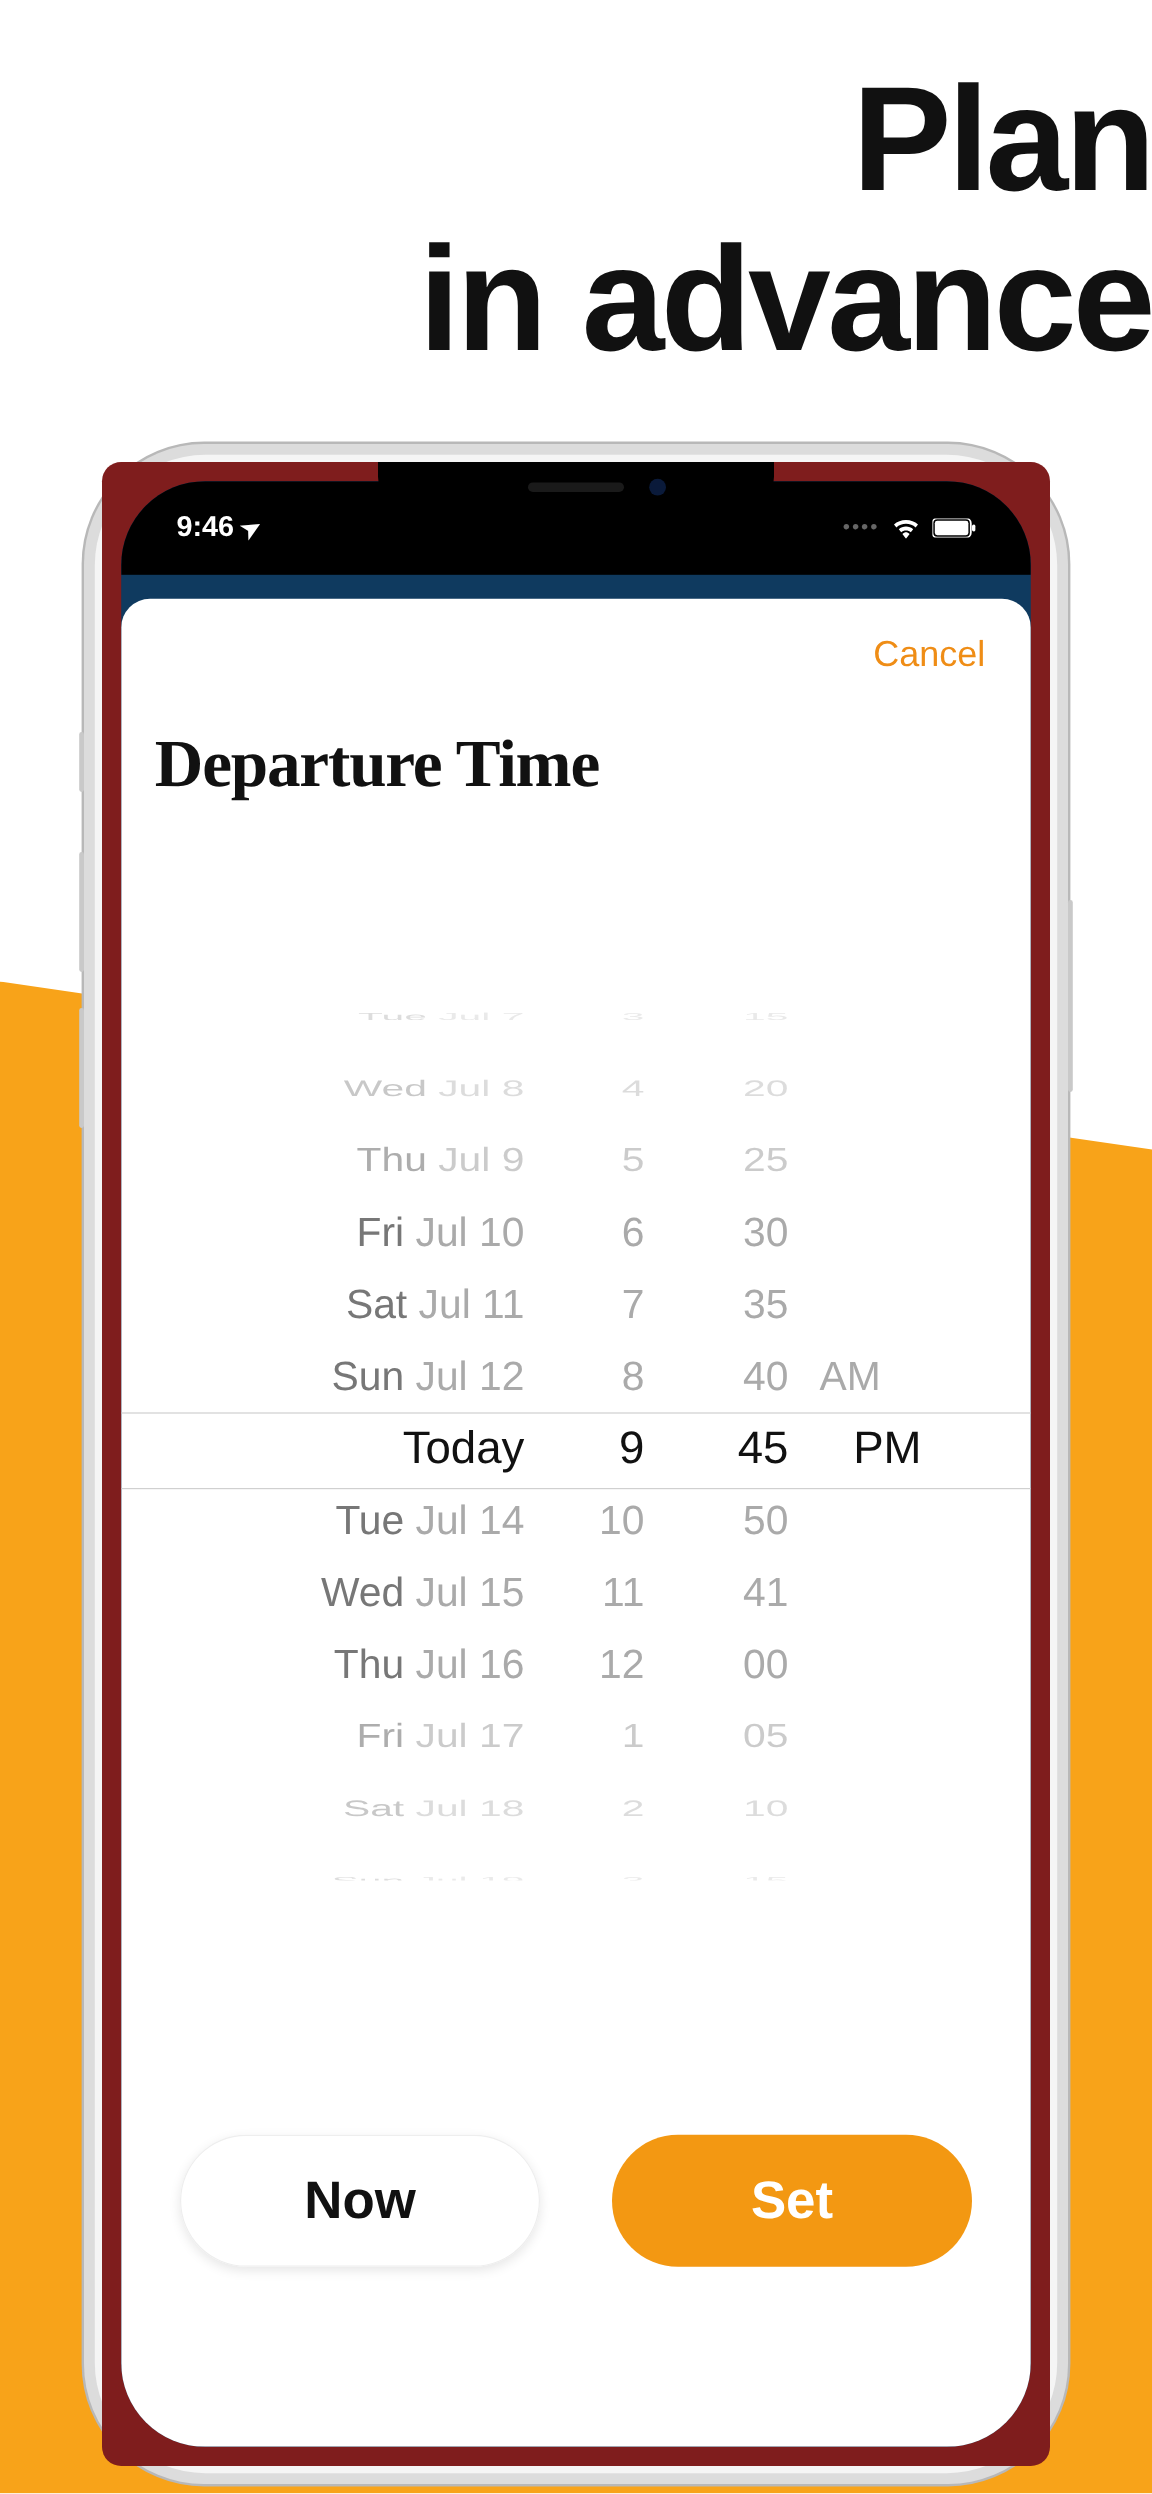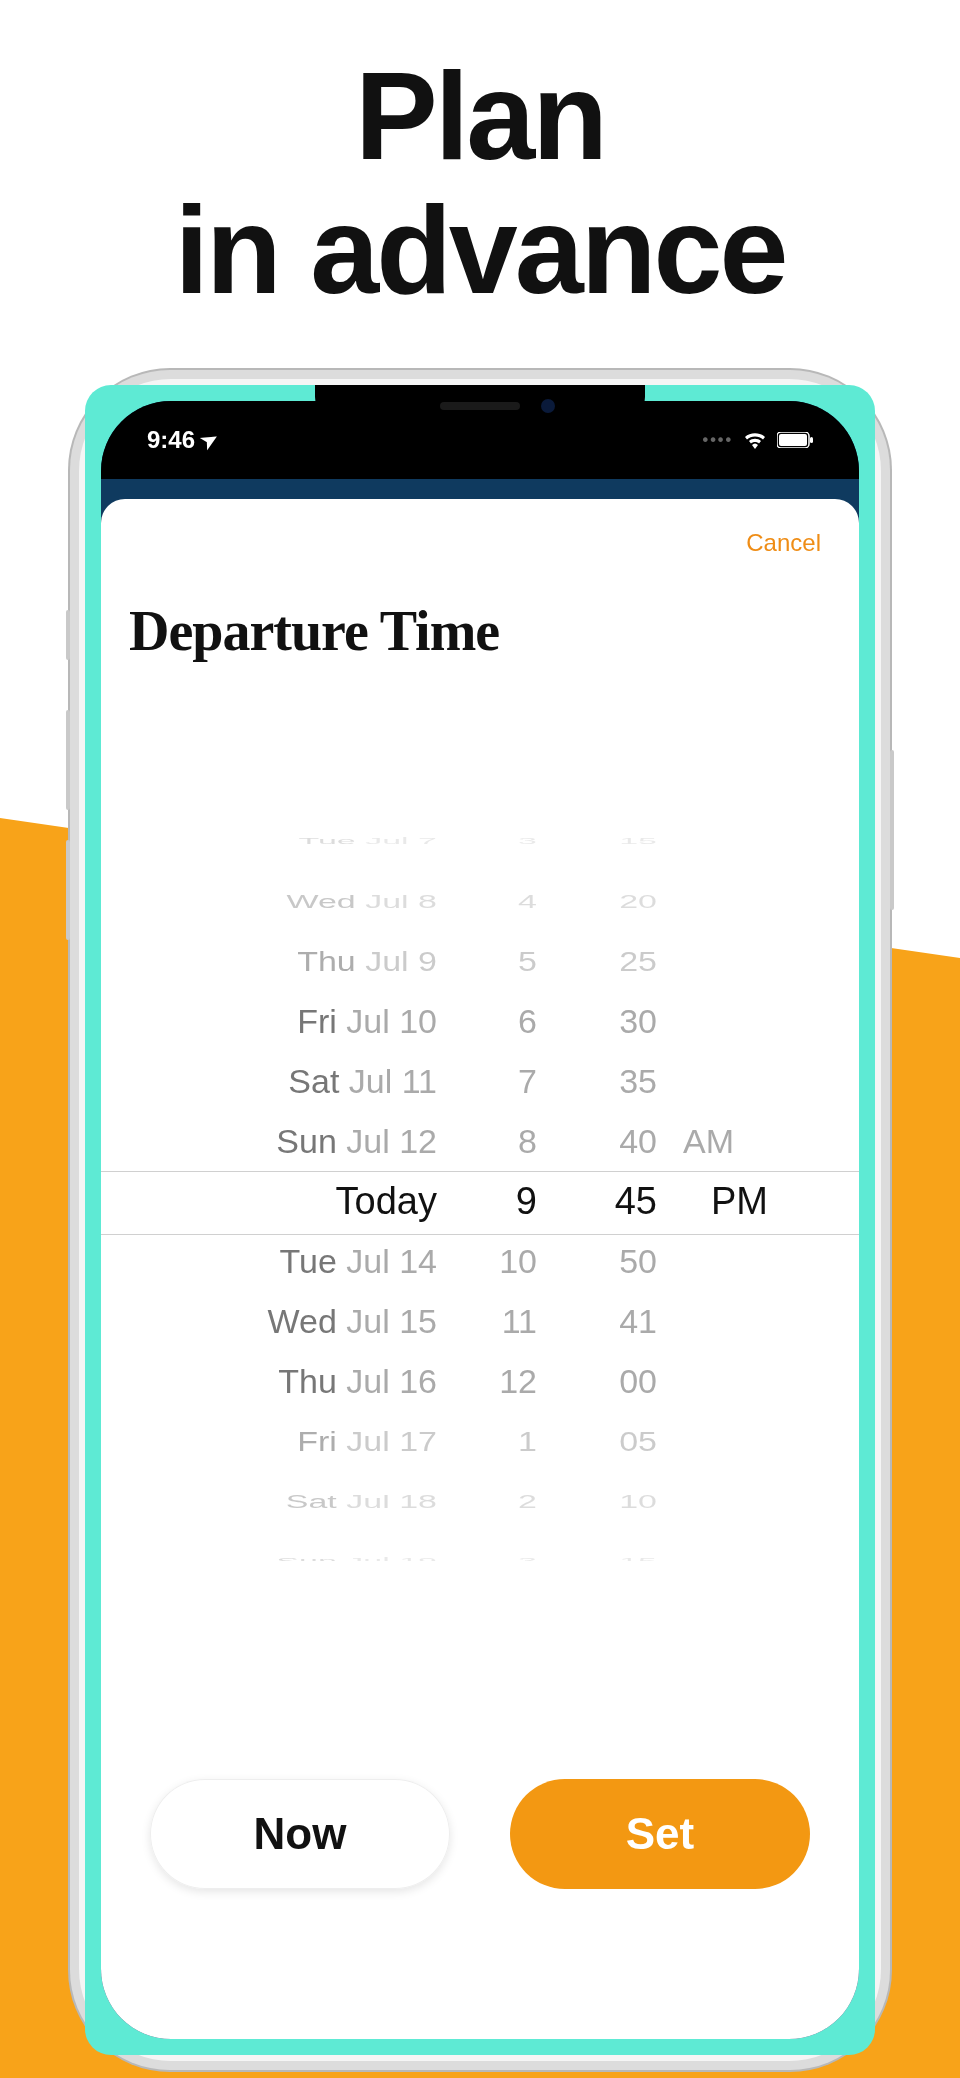--- a/index.html
+++ b/index.html
@@ -14,21 +14,21 @@
     position: absolute;
     left: 0; right: 0; bottom: 0;
     height: 1300px;
     background: #f8a319;
     clip-path: polygon(0 40px, 100% 180px, 100% 100%, 0 100%);
   }
   .headline {
     position: absolute;
     top: 50px;
     left: 0; right: 0;
-    text-align: center;
+    text-align: right;
     font-size: 124px;
     font-weight: 800;
     line-height: 1.08;
     color: #111;
     letter-spacing: -3px;
   }
   
   .phone {
     position: absolute;
     top: 370px;
@@ -42,22 +42,22 @@
     box-shadow: 0 0 0 2px #b8b8b8;
   }
   .phone-mid {
     width: 100%; height: 100%;
     background: #f5f5f5;
     border-radius: 92px;
     padding: 6px;
   }
   .phone-inner {
     width: 100%; height: 100%;
-    background: #5eead4;
-    border-radius: 26px;
+    background: #7f1d1d;
+    border-radius: 16px;
     padding: 16px;
     position: relative;
   }
   .notch {
     position: absolute;
     top: 0; left: 50%;
     transform: translateX(-50%);
     width: 330px; height: 42px;
     background: #000;
     border-bottom-left-radius: 30px;
@@ -110,21 +110,21 @@
     background: #fff;
     border-top-left-radius: 24px;
     border-top-right-radius: 24px;
   }
   .cancel-row {
     text-align: right;
     padding: 30px 38px 0 0;
   }
   .cancel-link {
     color: #ef8d16;
-    font-size: 24px;
+    font-size: 30px;
     font-weight: 400;
   }
   .sheet-title {
     font-size: 56px;
     font-weight: 800;
     padding: 42px 0 0 28px;
     color: #111;
     letter-spacing: -1px;
     font-family: Liberation Serif, serif;
   }

